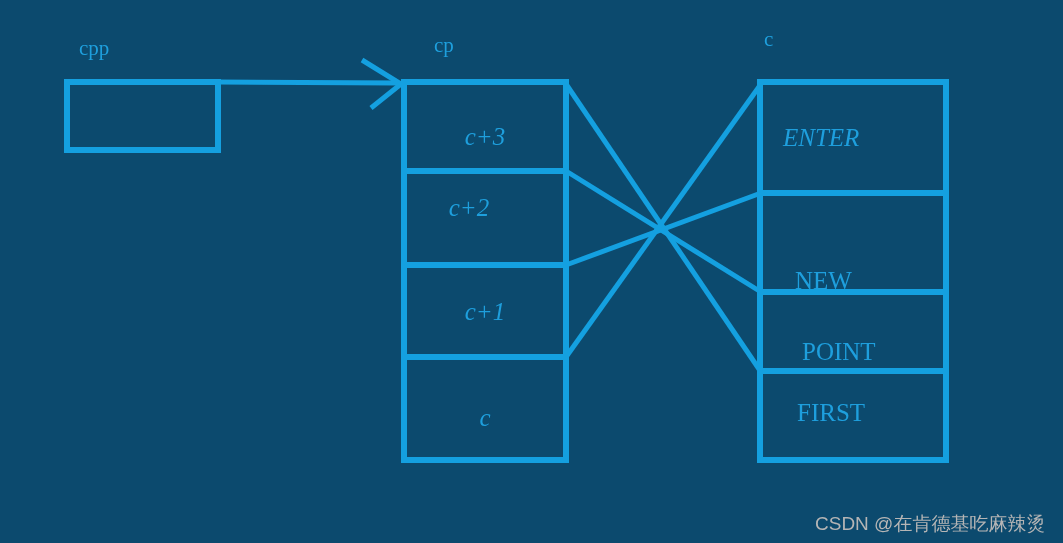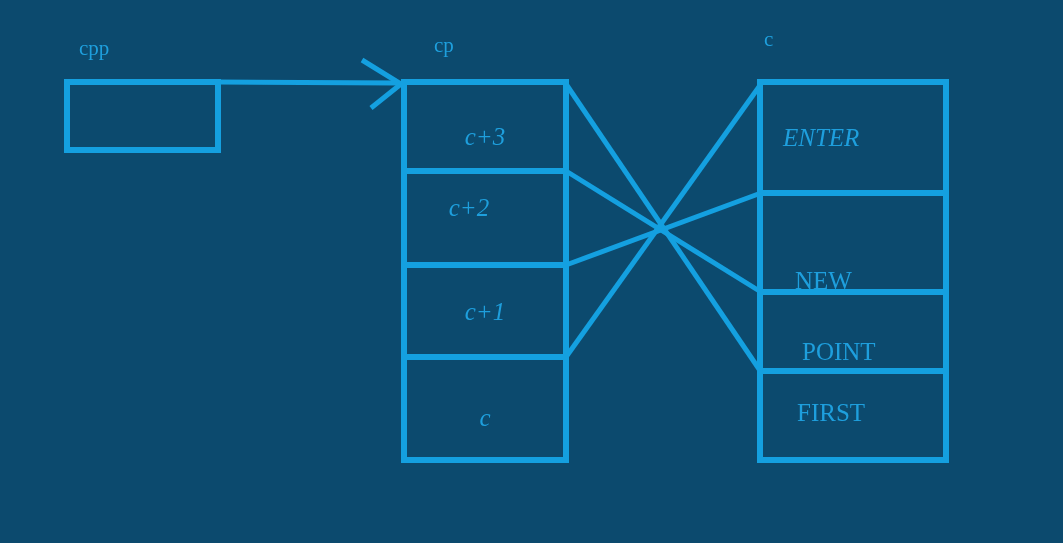--- a/index.html
+++ b/index.html
@@ -86,14 +86,15 @@
   <div class="lbl cell-label cp-cell" style="left:404px; top:124px;">c+3</div>
   <div class="lbl cell-label cp-cell" style="left:388px; top:195px;">c+2</div>
   <div class="lbl cell-label cp-cell" style="left:404px; top:299px;">c+1</div>
   <div class="lbl cell-label cp-cell" style="left:404px; top:405px;">c</div>
 
   <div class="lbl cell-label" style="left:783px; top:125px;font-style:italic;">ENTER</div>
   <div class="lbl cell-label" style="left:795px; top:228px;margin-top:40px;">NEW</div>
   <div class="lbl cell-label" style="left:802px; top:339px;">POINT</div>
   <div class="lbl cell-label" style="left:797px; top:400px;">FIRST</div>
 
+  <div class="watermark" style="left:815px; top:514px;">CSDN @在肯德基吃麻辣烫</div>
 
 </div>
 
 </body></html>

